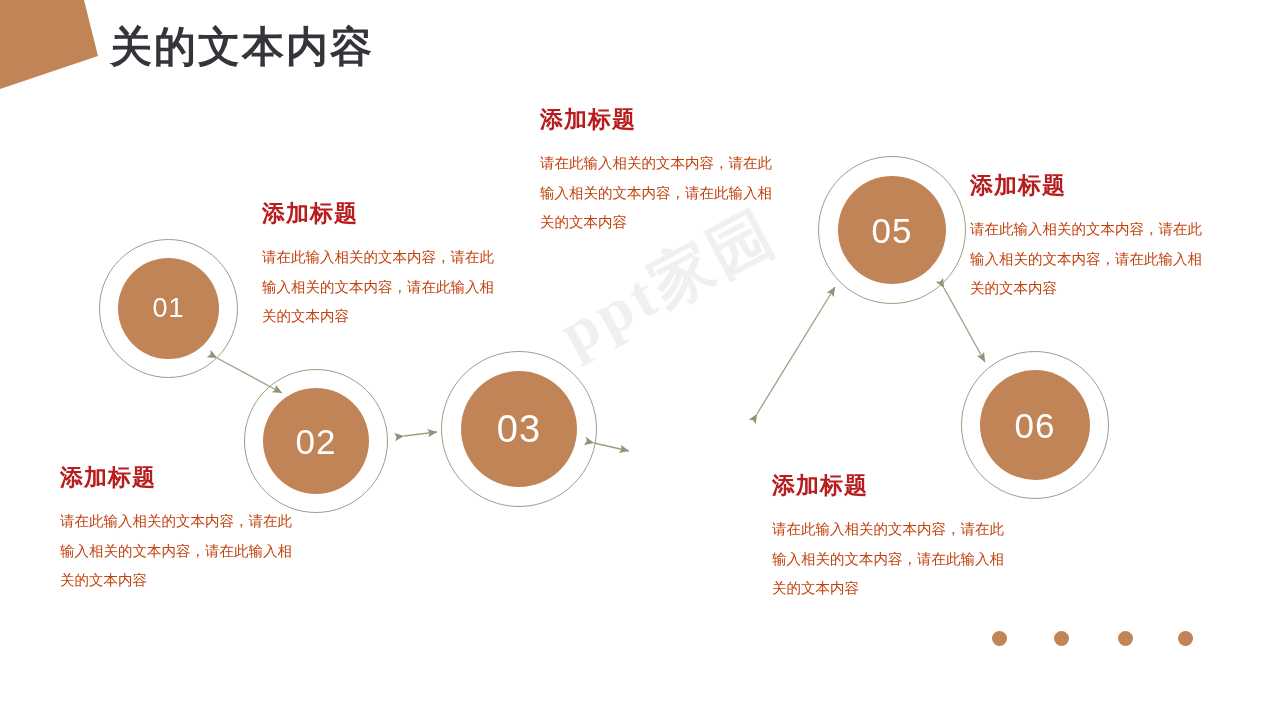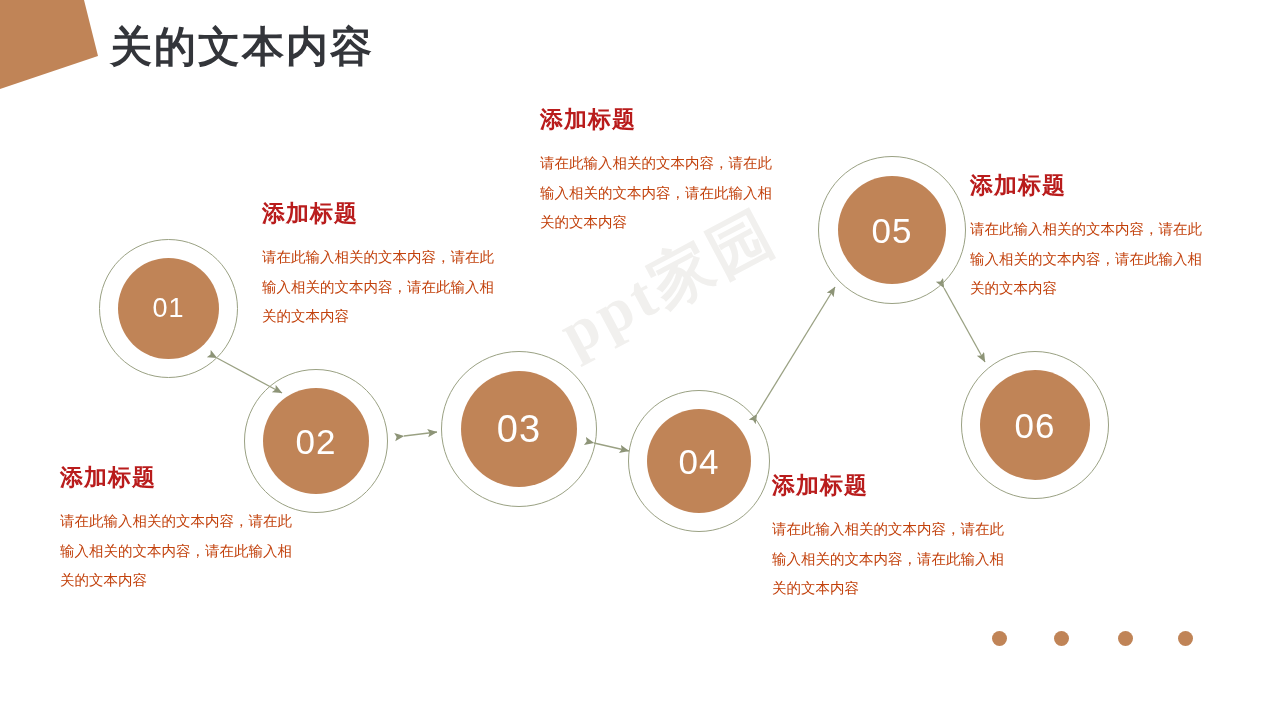--- a/index.html
+++ b/index.html
@@ -117,25 +117,20 @@
       <span class="num" style="font-size:35px;">02</span>
     </div>
   </div>
 
   <div class="node" style="left:441px;top:351px;width:154px;height:154px;">
     <div class="disc" style="width:116px;height:116px;">
       <span class="num" style="font-size:38px;">03</span>
     </div>
   </div>
 
-  <div class="node" style="left:628px;top:390px;width:140px;height:140px;">
-    <div class="disc" style="width:104px;height:104px;">
-      <span class="num" style="font-size:35px;">04</span>
-    </div>
-  </div>
 
   <div class="node" style="left:818px;top:156px;width:146px;height:146px;text-align:right;">
     <div class="disc" style="width:108px;height:108px;">
       <span class="num" style="font-size:35px;">05</span>
     </div>
   </div>
 
   <div class="node" style="left:961px;top:351px;width:146px;height:146px;">
     <div class="disc" style="width:110px;height:110px;">
       <span class="num" style="font-size:35px;">06</span>

